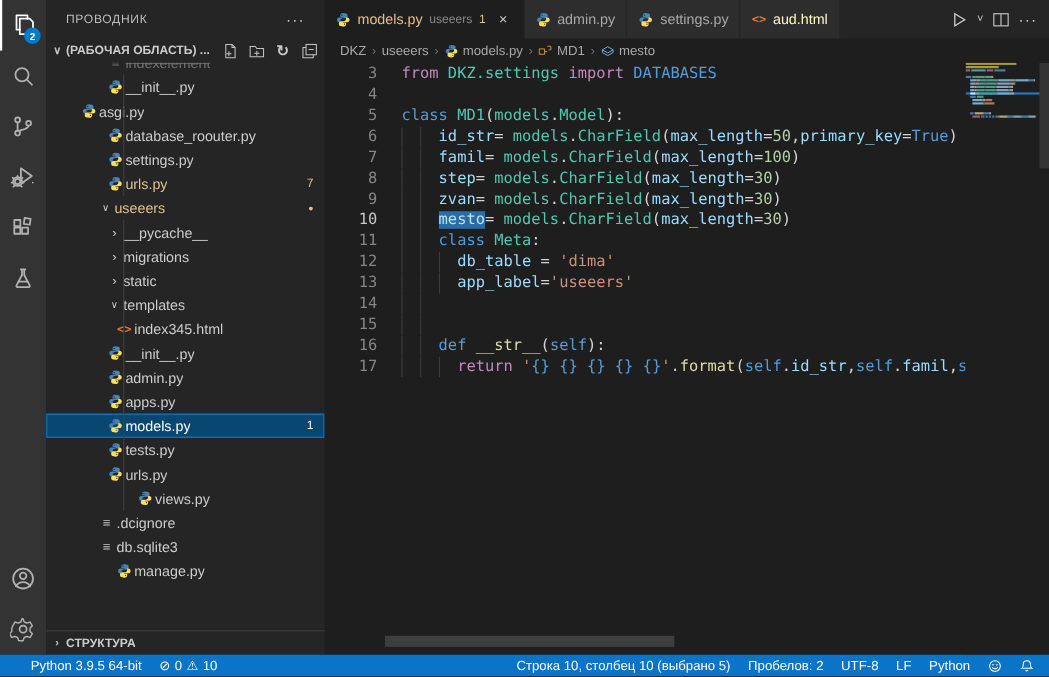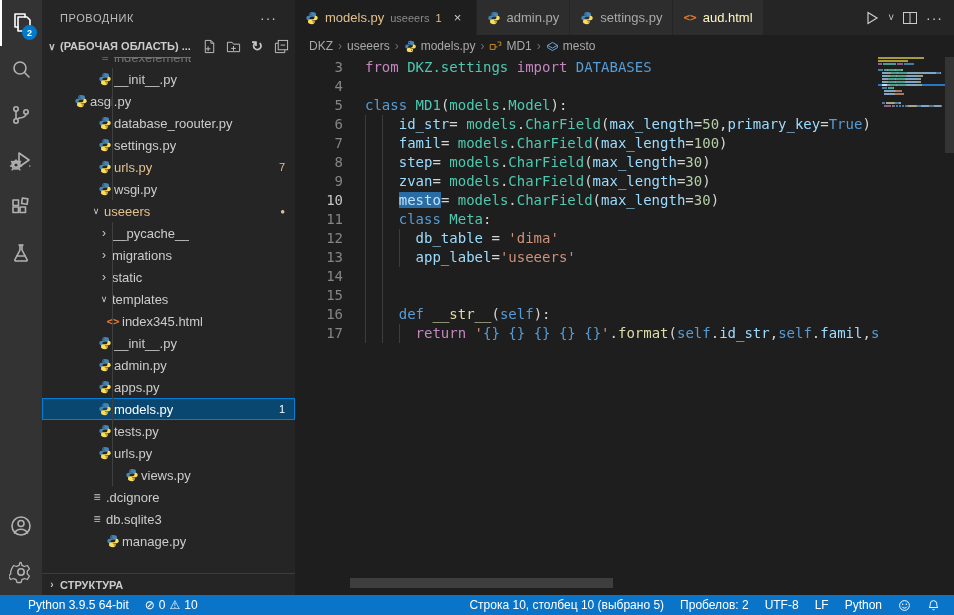--- a/index.html
+++ b/index.html
@@ -272,32 +272,20 @@
               <svg viewBox="0 0 16 16">
                 <path fill="#4584b6" d="M7.9 1C6.1 1 5 1.8 5 3.1V5h3.1v.5H3.9C2.3 5.5 1.5 6.6 1.5 8s.8 2.5 2.4 2.5h1.2V8.9c0-1.3 1.1-2.4 2.4-2.4h3c1.1 0 2-.9 2-2V3.1C12.5 1.9 10.8 1 7.9 1zM6.6 2.5a.65.65 0 1 1 0 1.3.65.65 0 0 1 0-1.3z"></path>
                 <path fill="#ffde57" d="M8.1 15c1.8 0 2.9-.8 2.9-2.1V11H7.9v-.5h4.2c1.6 0 2.4-1.1 2.4-2.5s-.8-2.5-2.4-2.5h-1.2v1.6c0 1.3-1.1 2.4-2.4 2.4h-3c-1.1 0-2 .9-2 2v1.4C3.5 14.1 5.2 15 8.1 15zm1.3-1.8a.65.65 0 1 1 0-1.3.65.65 0 0 1 0 1.3z"></path>
               </svg>
             </span>
             <span class="tlabel mod">urls.py</span>
             <span class="tbadge" style="color: rgb(226, 192, 141);">7</span>
           </div>
         </div>
         <div class="trow">
-          <div class="guide"></div>
-          <div class="tinner" style="padding-left: 54px;">
-            <span class="ficon">
-              <svg viewBox="0 0 16 16">
-                <path fill="#4584b6" d="M7.9 1C6.1 1 5 1.8 5 3.1V5h3.1v.5H3.9C2.3 5.5 1.5 6.6 1.5 8s.8 2.5 2.4 2.5h1.2V8.9c0-1.3 1.1-2.4 2.4-2.4h3c1.1 0 2-.9 2-2V3.1C12.5 1.9 10.8 1 7.9 1zM6.6 2.5a.65.65 0 1 1 0 1.3.65.65 0 0 1 0-1.3z"></path>
-                <path fill="#ffde57" d="M8.1 15c1.8 0 2.9-.8 2.9-2.1V11H7.9v-.5h4.2c1.6 0 2.4-1.1 2.4-2.5s-.8-2.5-2.4-2.5h-1.2v1.6c0 1.3-1.1 2.4-2.4 2.4h-3c-1.1 0-2 .9-2 2v1.4C3.5 14.1 5.2 15 8.1 15zm1.3-1.8a.65.65 0 1 1 0-1.3.65.65 0 0 1 0 1.3z"></path>
-              </svg>
-            </span>
-            <span class="tlabel">wsgi.py</span>
-          </div>
-        </div>
-        <div class="trow">
           <div class="tinner" style="padding-left: 46px;">
             <span class="twisty" style="font-size: 9px;">∨</span>
             <span class="tlabel mod">useeers</span>
             <span class="tbadge" style="color: rgb(226, 192, 141); font-size: 8px;">●</span>
           </div>
         </div>
         <div class="trow">
           <div class="guide"></div>
           <div class="tinner" style="padding-left: 54px;">
             <span class="twisty" style="font-size: 12px;">›</span>

